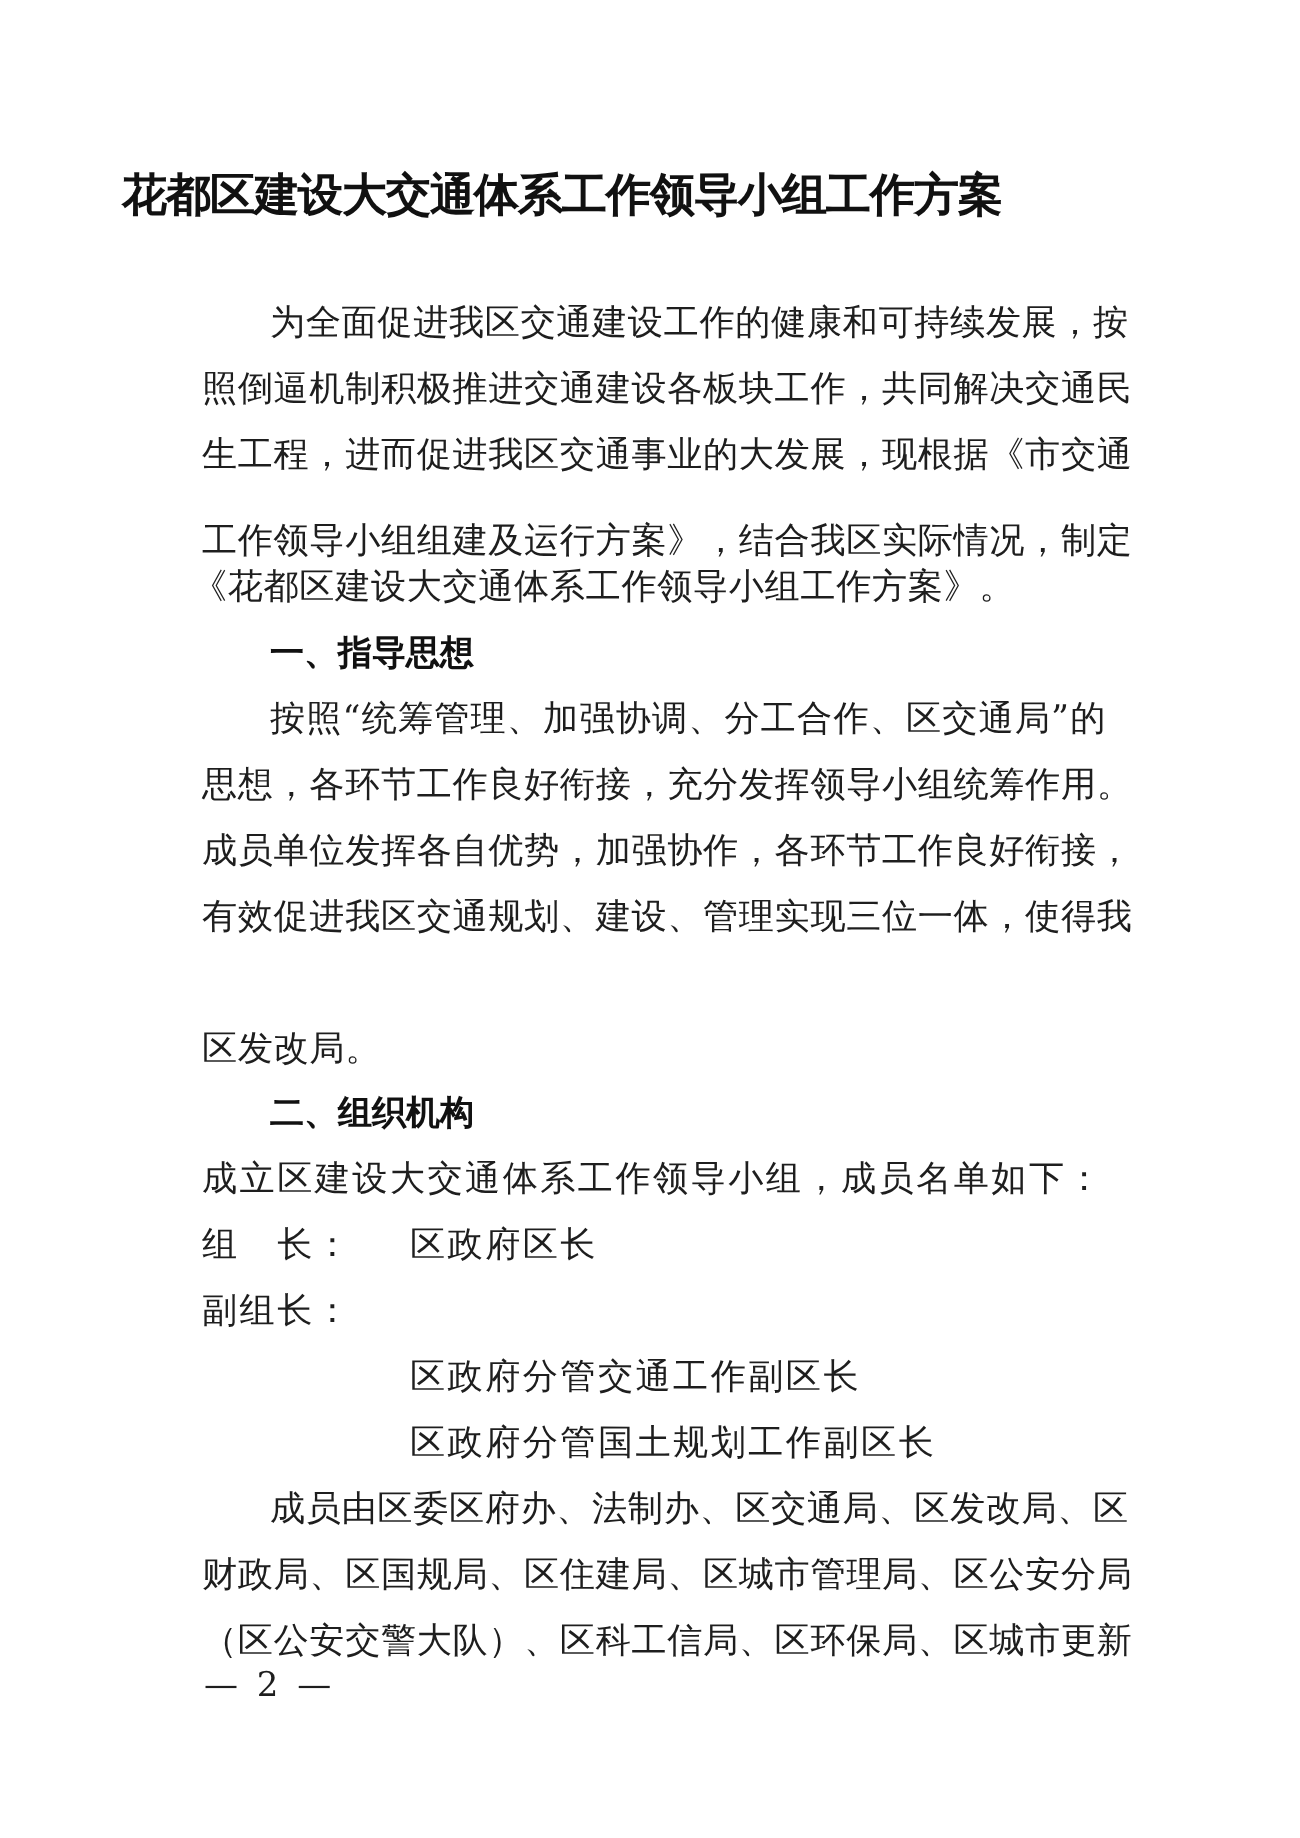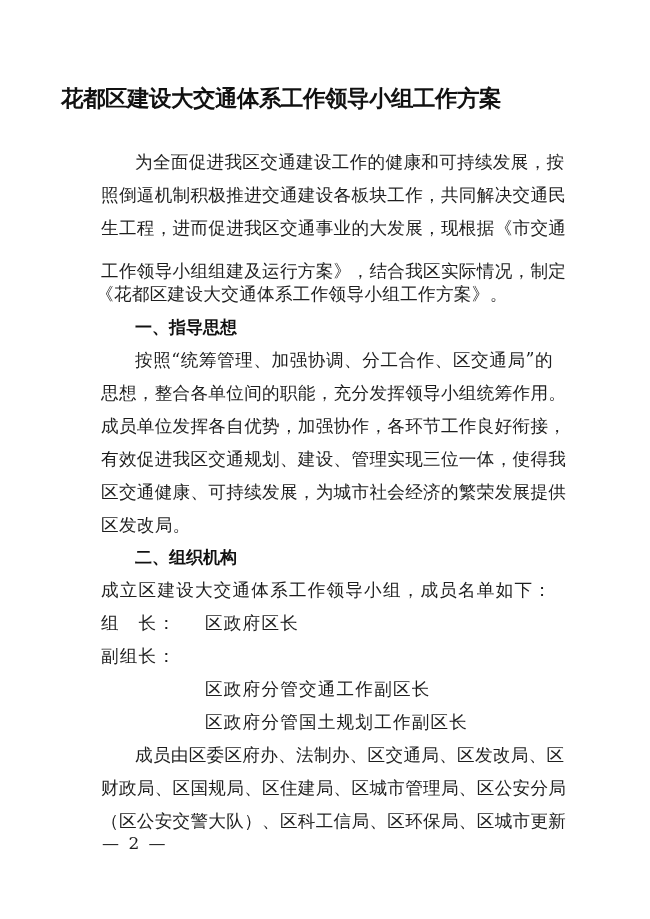--- a/index.html
+++ b/index.html
@@ -95,24 +95,23 @@
   <div class="title">花都区建设大交通体系工作领导小组工作方案</div>
 
   <div class="line indent" style="top:146px;">为全面促进我区交通建设工作的健康和可持续发展，按</div>
   <div class="line" style="top:179px;">照倒逼机制积极推进交通建设各板块工作，共同解决交通民</div>
   <div class="line" style="top:212px;">生工程，进而促进我区交通事业的大发展，现根据《市交通</div>
   <div class="line" style="top:255px;">工作领导小组组建及运行方案》，结合我区实际情况，制定</div>
   <div class="line last" style="top:278px; left:96px;">《花都区建设大交通体系工作领导小组工作方案》。</div>
 
   <div class="heading" style="top:311px;">一、指导思想</div>
   <div class="line indent" style="top:344px;">按照“统筹管理、加强协调、分工合作、区交通局”的</div>
-  <div class="line" style="top:377px;">思想，整合各单位间的职能，充分发挥领导小组统筹作用。</div>
+  <div class="line" style="top:377px;">思想，各环节工作良好衔接，充分发挥领导小组统筹作用。</div>
   <div class="line" style="top:410px;">成员单位发挥各自优势，加强协作，各环节工作良好衔接，</div>
   <div class="line" style="top:443px;">有效促进我区交通规划、建设、管理实现三位一体，使得我</div>
-  <div class="line" style="top:476px;">区交通健康、可持续发展，为城市社会经济的繁荣发展提供</div>
   <div class="line last" style="top:509px;">区发改局。</div>
 
   <div class="heading" style="top:541px;">二、组织机构</div>
   <div class="plain" style="top:574px;">成立区建设大交通体系工作领导小组，成员名单如下：</div>
 
   <div class="plain" style="top:607px;">组　长：</div>
   <div class="sub" style="top:607px;">区政府区长</div>
 
   <div class="plain" style="top:640px;">副组长：</div>
   <div class="sub" style="top:673px;">区政府分管交通工作副区长</div>

